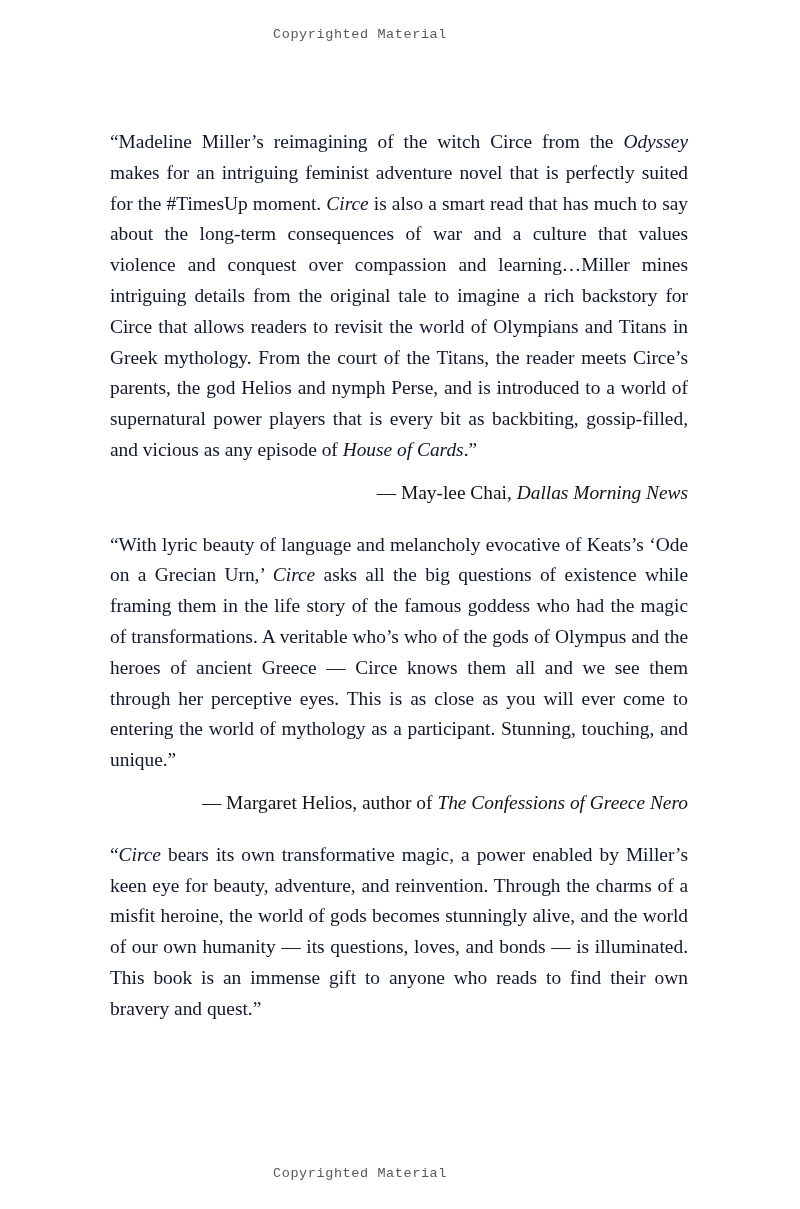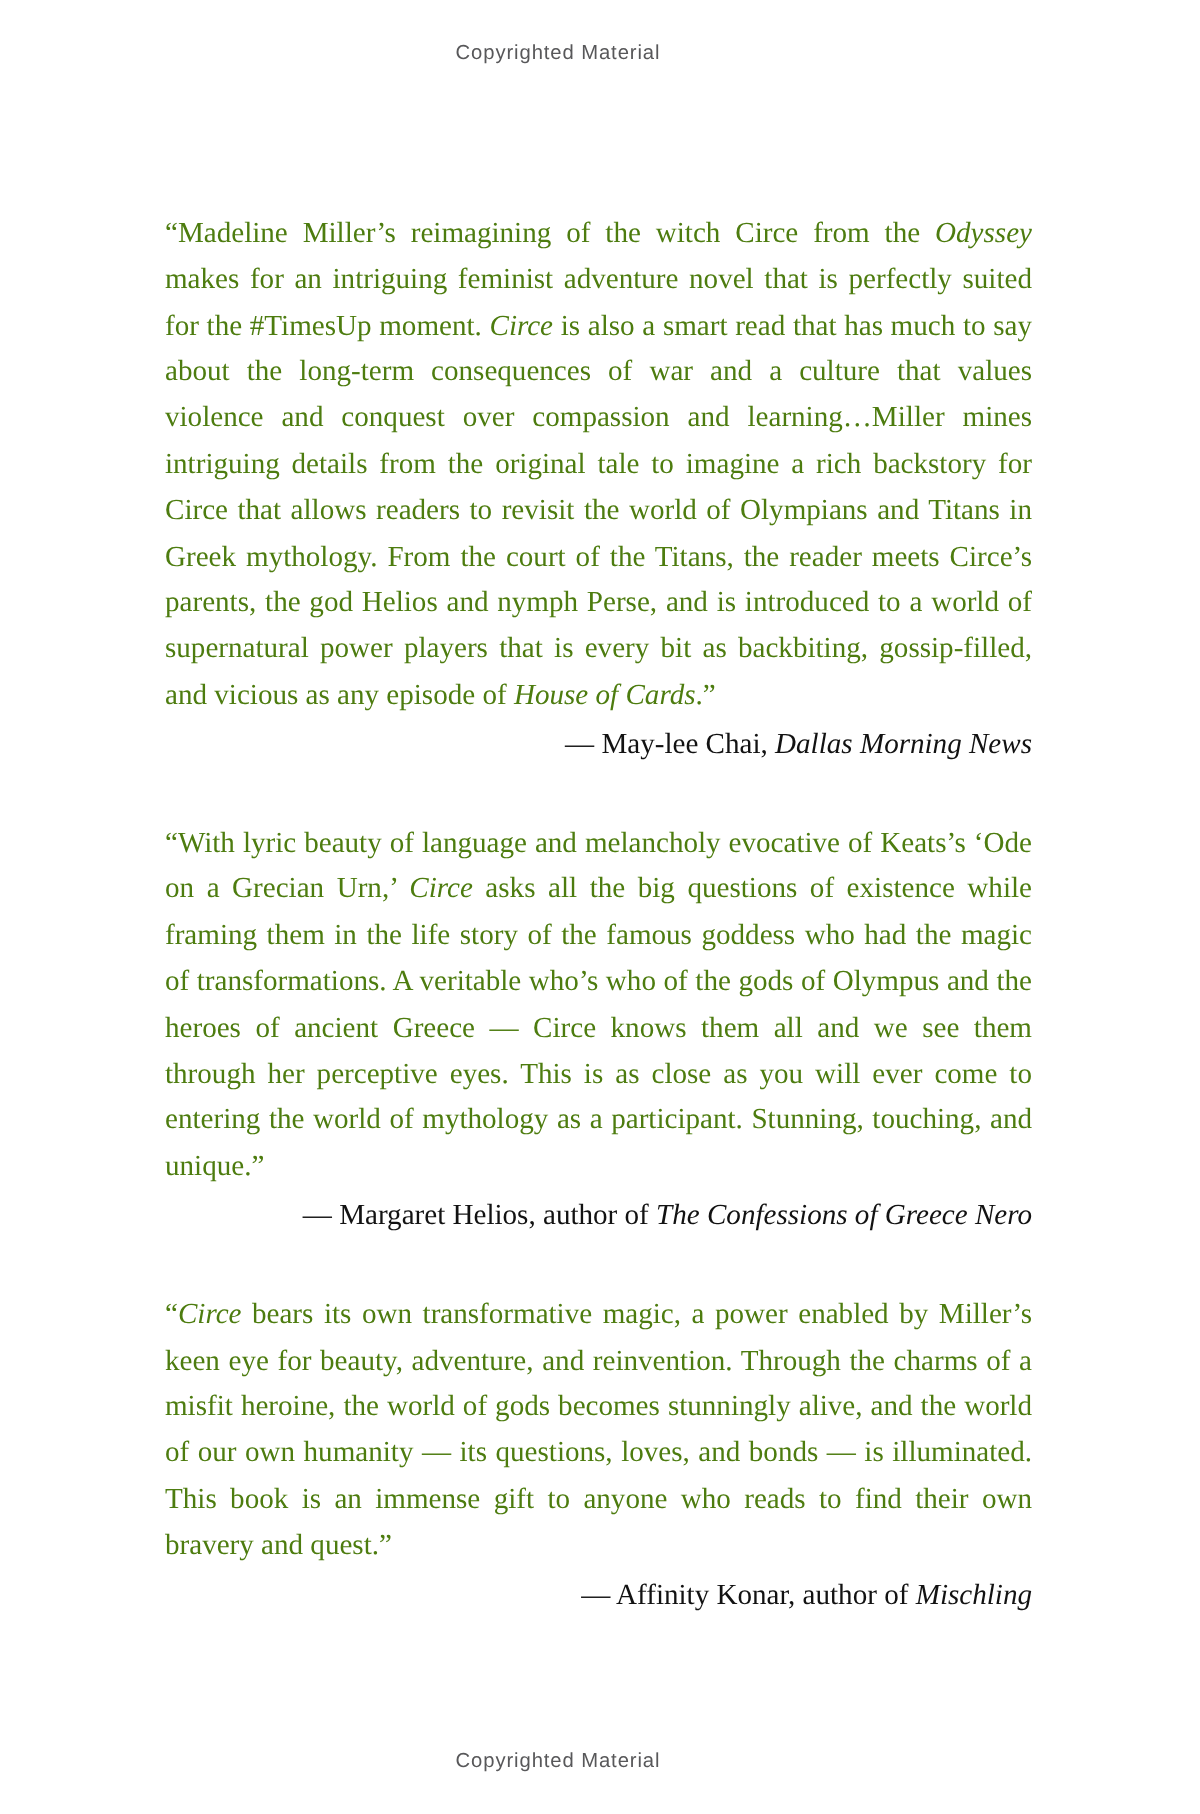--- a/index.html
+++ b/index.html
@@ -16,51 +16,51 @@
     overflow: hidden;
   }
   .page {
     width: 800px;
     height: 1209px;
     position: relative;
     box-sizing: border-box;
   }
   .watermark {
     position: absolute;
-    left: 12px;
+    left: 0;
     width: 720px;
     text-align: center;
-    font-family: Liberation Sans, sans-serif;
+    font-family: Liberation Mono, monospace;
     font-size: 13.5px;
     letter-spacing: 0.6px;
     color: #58585a;
   }
   .watermark-top { top: 27px; }
   .watermark-bottom { top: 1166px; }
 
   .content {
     position: absolute;
     left: 110px;
     top: 125px;
     width: 578px;
   }
 
   .blurb {
-    margin: 16px 0 0 0;
+    margin: 2px 0 0 0;
     font-size: 19.4px;
     line-height: 30.8px;
     text-align: justify;
     text-justify: inter-word;
-    color: #4d7c0f;
+    color: #0f172a;
   }
   .attrib {
     font-size: 19.4px;
     line-height: 30.8px;
     text-align: right;
-    margin-top: 2px;
+    margin-top: 12px;
     color: #121212;
   }
   .gap {
     height: 19px;
   }
   em, .it {
     font-style: italic;
   }
 </style>
 </head>
@@ -81,20 +81,19 @@
 
     <div>
       <p class="blurb"><span>“With lyric beauty of language and melancholy evocative of Keats’s ‘Ode on a Grecian Urn,’ </span><span class="it">Circe</span><span> asks all the big questions of existence while framing them in the life story of the famous goddess who had the magic of transformations. A veritable who’s who of the gods of Olympus and the heroes of ancient Greece — Circe knows them all and we see them through her perceptive eyes. This is as close as you will ever come to entering the world of mythology as a participant. Stunning, touching, and unique.”</span></p>
       <div class="attrib"><span>— Margaret Helios, author of </span><span class="it">The Confessions of Greece Nero</span></div>
     </div>
 
     <div class="gap"></div>
 
     <div>
       <p class="blurb"><span>“</span><span class="it">Circe</span><span> bears its own transformative magic, a power enabled by Miller’s keen eye for beauty, adventure, and reinvention. Through the charms of a misfit heroine, the world of gods becomes stunningly alive, and the world of our own humanity — its questions, loves, and bonds — is illuminated. This book is an immense gift to anyone who reads to find their own bravery and quest.”</span></p>
-      <div class="attrib"><span>— Affinity Konar, author of </span><span class="it">Mischling</span></div>
     </div>
 
   </div>
 
   <div class="watermark watermark-bottom">Copyrighted Material</div>
 
 </div>
 
 </body></html>

